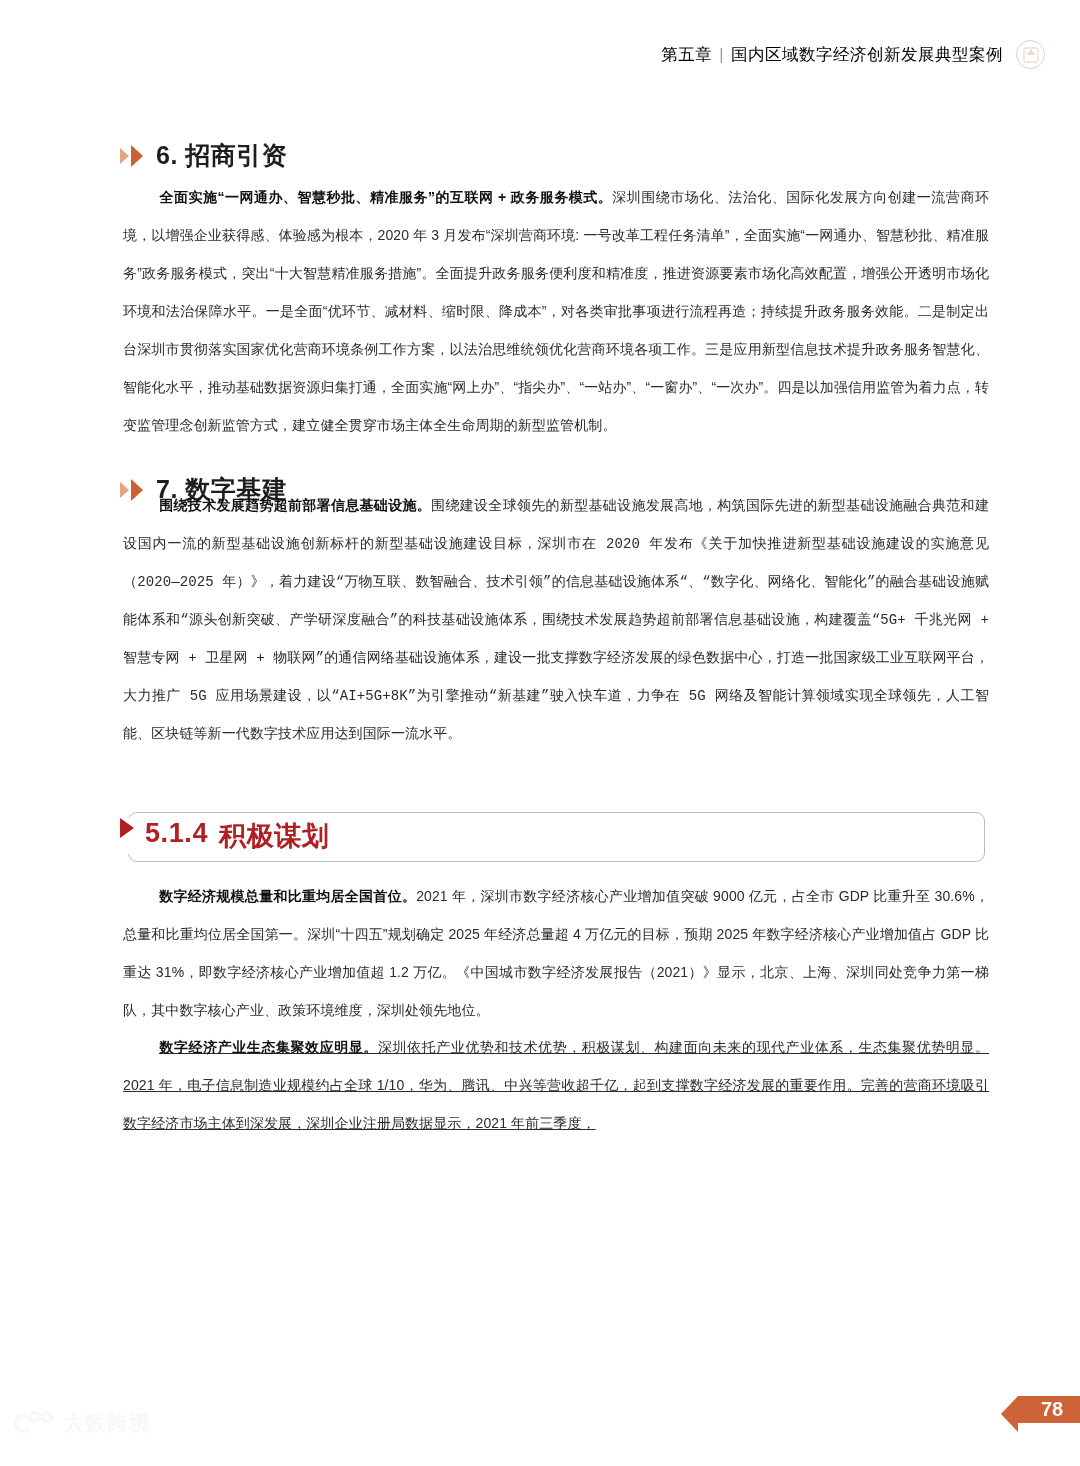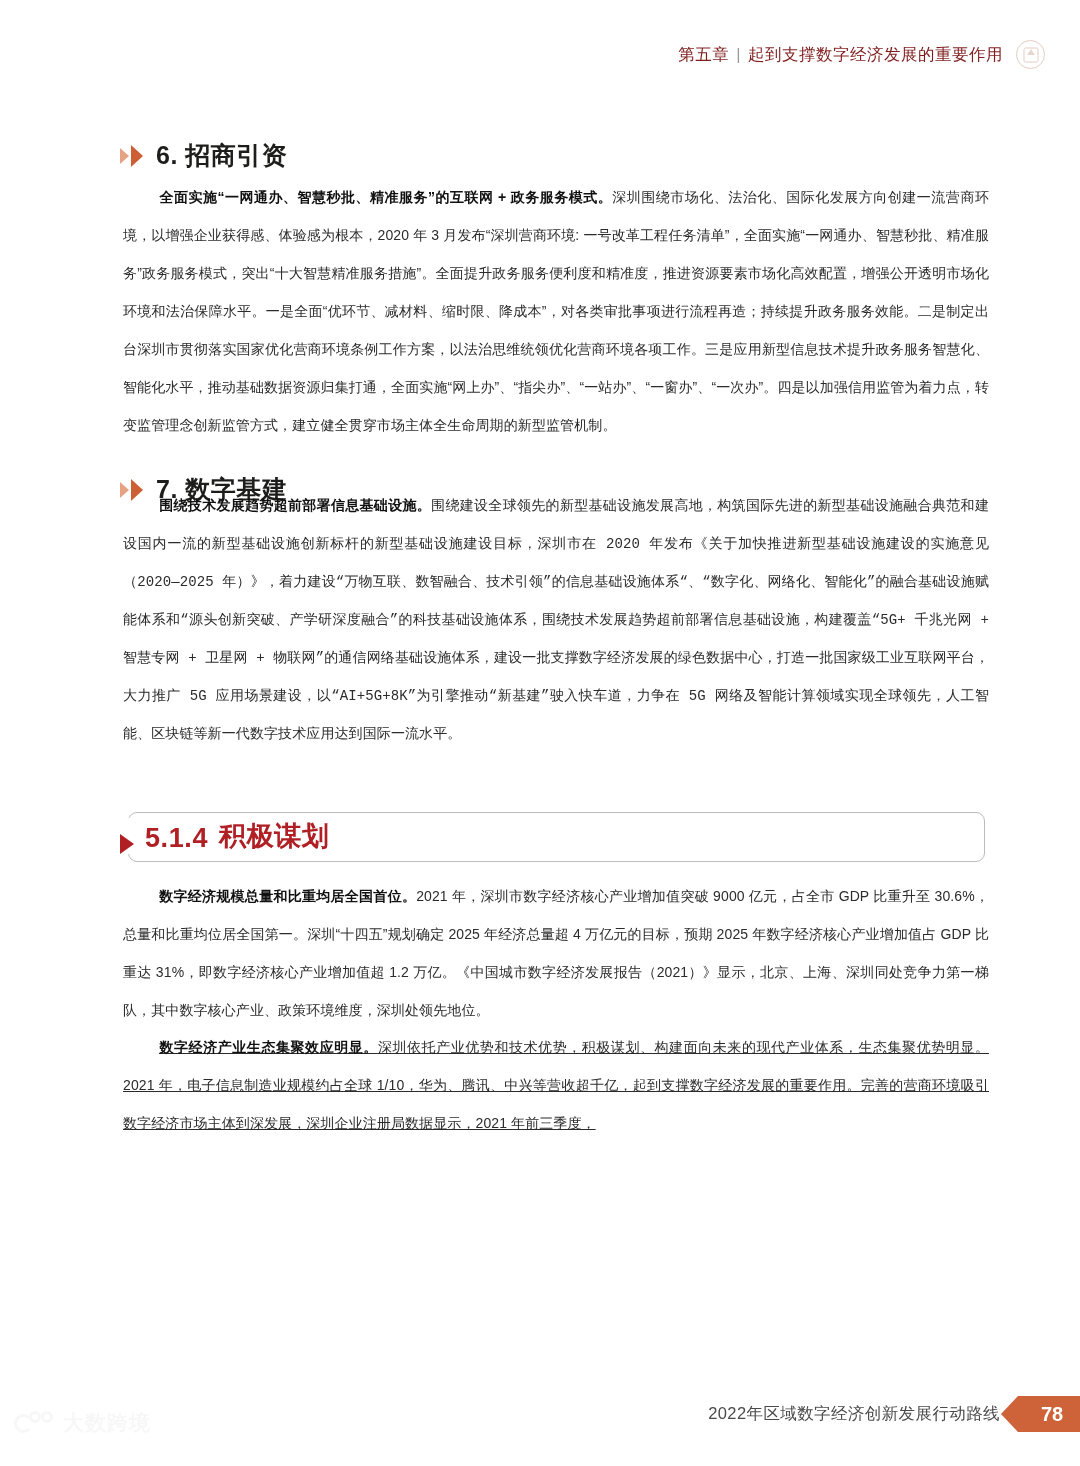--- a/index.html
+++ b/index.html
@@ -12,21 +12,21 @@
     overflow:hidden;
   }
 
   
   .page-header{
     position:absolute; top:40px; left:0; width:1080px;
     display:flex; justify-content:flex-end; align-items:center;
     padding-right:35px; box-sizing:border-box;
   }
   .header-text{
-    font-size:16.5px; color:#7f1d1d; letter-spacing:.5px; white-space:nowrap;
+    font-size:16.5px; color:#000000; letter-spacing:.5px; white-space:nowrap;
   }
   .header-sep{ color:#9a9a9a; margin:0 7px; }
   .header-emblem{
     width:27px; height:27px; margin-left:13px; border-radius:50%;
     border:1.4px solid #e3cdc2; position:relative; flex:none;
   }
   .header-emblem::before{
     content:""; position:absolute; left:50%; top:52%;
     transform:translate(-50%,-50%);
     width:13px; height:13px; border-radius:2px;
@@ -69,21 +69,21 @@
 
   
   .section-box{
     position:absolute; left:128px; top:812px;
     width:857px; height:50px;
     border:1.3px solid #bcbcbc; border-radius:9px;
     background:#fff; box-sizing:border-box;
   }
   .section-head{
     position:absolute; left:120px; top:818px;
-    display:flex; align-items:flex-end; gap:11px;
+    display:flex; align-items:flex-start; gap:11px;
     background:#fff; padding:0 6px 0 0;
   }
   .section-tri{
     width:0;height:0;border-top:10px solid transparent;border-bottom:10px solid transparent;
     border-left:14px solid #b01f24;
   }
   .section-label{
     font-size:27px; font-weight:bold; color:#b01f24; letter-spacing:.6px;
   }
 
@@ -93,21 +93,21 @@
     display:flex; justify-content:flex-end; align-items:center;
     padding-right:0; box-sizing:border-box;
   }
   .footer-text{
     font-size:16.5px; color:#4a4a4a; letter-spacing:.4px; white-space:nowrap;
     margin-right:18px;
   }
   .page-num-banner{
     position:relative; background:#ce6239; color:#fff;
     font-size:20px; font-weight:bold;
-    height:36px; min-width:62px;
+    height:27px; min-width:62px;
     display:flex; align-items:center; justify-content:center;
     padding:0 14px 0 20px; box-sizing:border-box;
   }
   .page-num-banner::before{
     content:""; position:absolute; left:-17px; top:0;
     width:0;height:0;
     border-top:18px solid transparent; border-bottom:18px solid transparent;
     border-right:17px solid #ce6239;
   }
 
@@ -128,21 +128,21 @@
   .wm-text{
     font-size:21px; font-weight:bold; color:#f2f2f2; letter-spacing:1px;
   }
 </style>
 </head>
 <body>
 
 <div class="page-header">
   <span class="header-text">第五章</span>
   <span class="header-sep header-text">|</span>
-  <span class="header-text">起到支撑数字经济发展的重要作用</span>
+  <span class="header-text">国内区域数字经济创新发展典型案例</span>
   <span class="header-emblem"></span>
 </div>
 
 <div class="sub-head" style="top:139px;">
   <span class="tri-pair">
     <span class="tri-s"></span>
       <span class="tri-l"></span>
   </span>
   <span class="sub-head-label">6. 招商引资</span>
 </div>
@@ -172,21 +172,20 @@
 
 <div class="para" style="top:877px;">
   <span class="indent"></span><span class="lead">数字经济规模总量和比重均居全国首位。</span><span>2021 年，深圳市数字经济核心产业增加值突破 9000 亿元，占全市 GDP 比重升至 30.6%，总量和比重均位居全国第一。深圳“十四五”规划确定 2025 年经济总量超 4 万亿元的目标，预期 2025 年数字经济核心产业增加值占 GDP 比重达 31%，即数字经济核心产业增加值超 1.2 万亿。《中国城市数字经济发展报告（2021）》显示，北京、上海、深圳同处竞争力第一梯队，其中数字核心产业、政策环境维度，深圳处领先地位。</span>
 </div>
 
 <div class="para" style="top:1028px;text-decoration:underline;">
   <span class="indent"></span><span class="lead">数字经济产业生态集聚效应明显。</span><span>深圳依托产业优势和技术优势，积极谋划、构建面向未来的现代产业体系，生态集聚优势明显。2021 年，电子信息制造业规模约占全球 1/10，华为、腾讯、中兴等营收超千亿，起到支撑数字经济发展的重要作用。完善的营商环境吸引数字经济市场主体到深发展，深圳企业注册局数据显示，2021 年前三季度，</span>
 </div>
 
 <div class="footer">
-  <span class="footer-text">2022年区域数字经济创新发展行动路线</span>
   <span class="page-num-banner">78</span>
 </div>
 
 <div class="watermark">
   <span class="wm-mark">
     <span class="c c1"></span>
       <span class="c c2"></span>
       <span class="c c3"></span>
   </span>
   <span class="wm-text">大数跨境</span>

